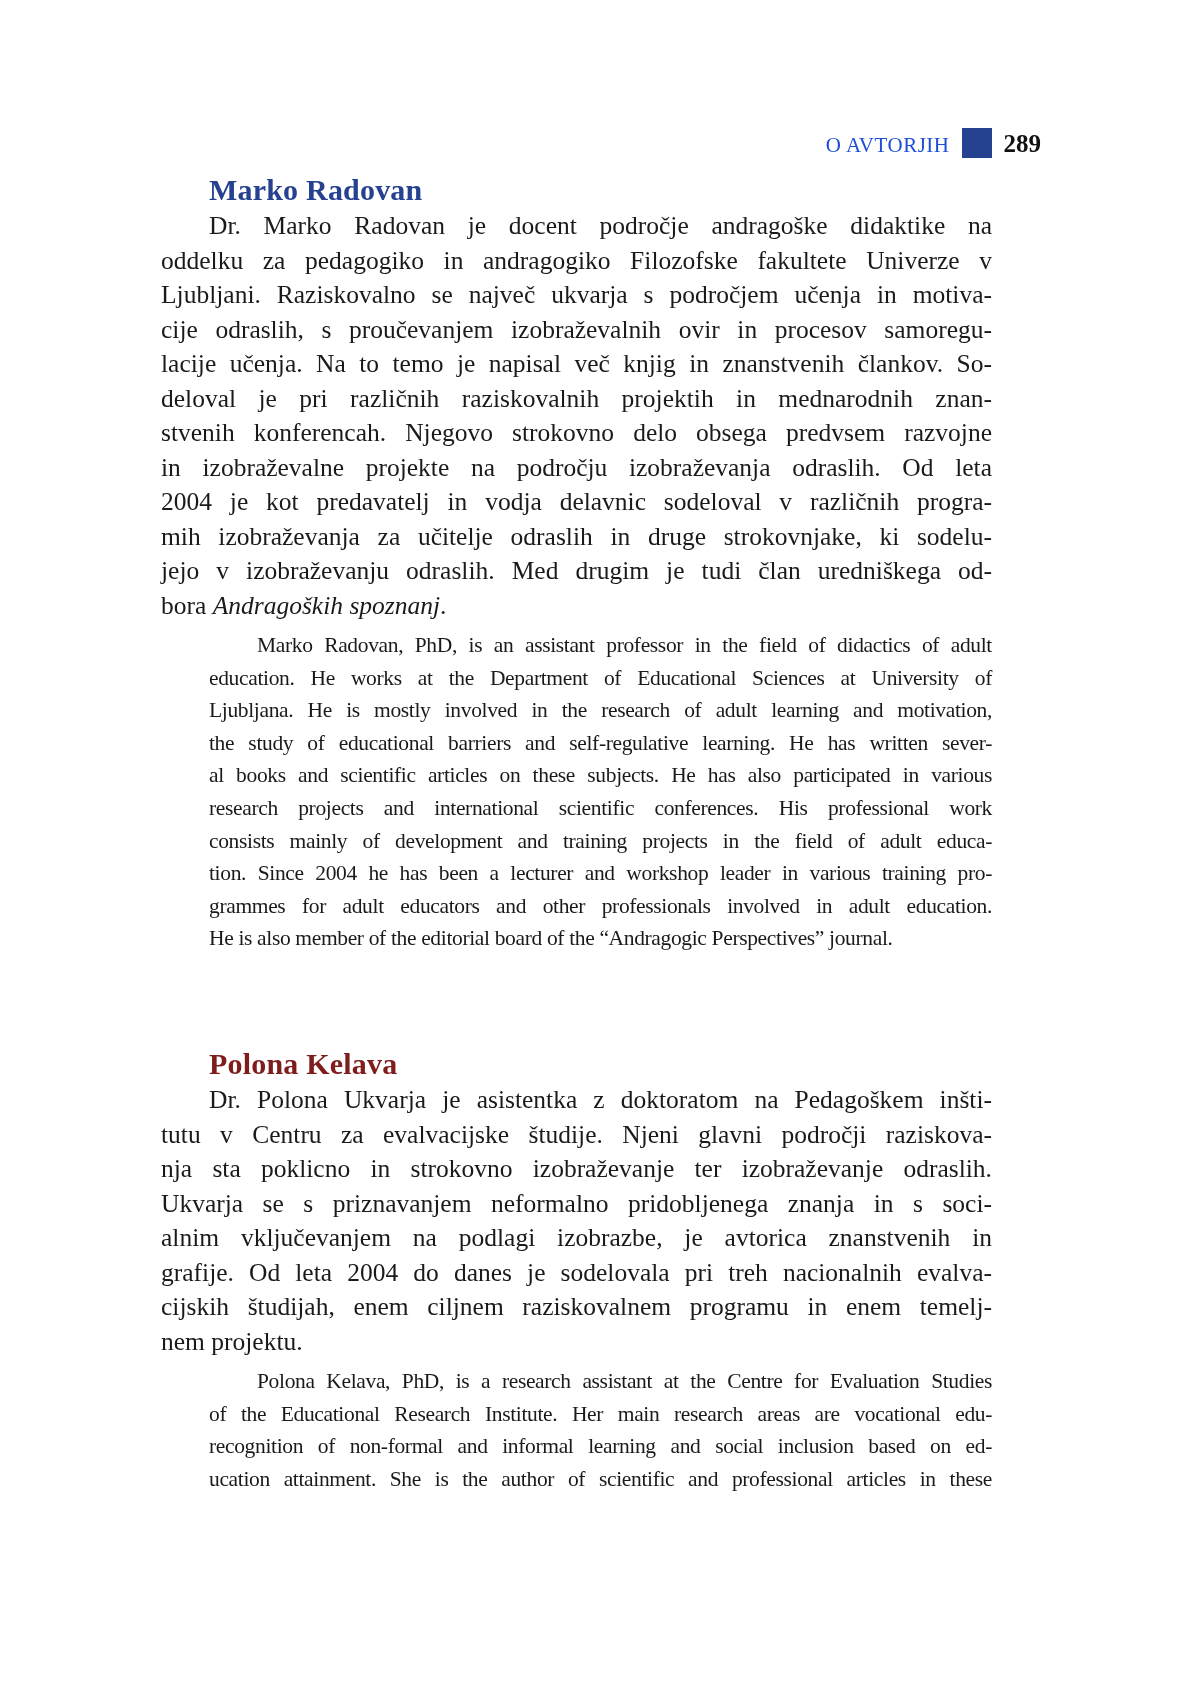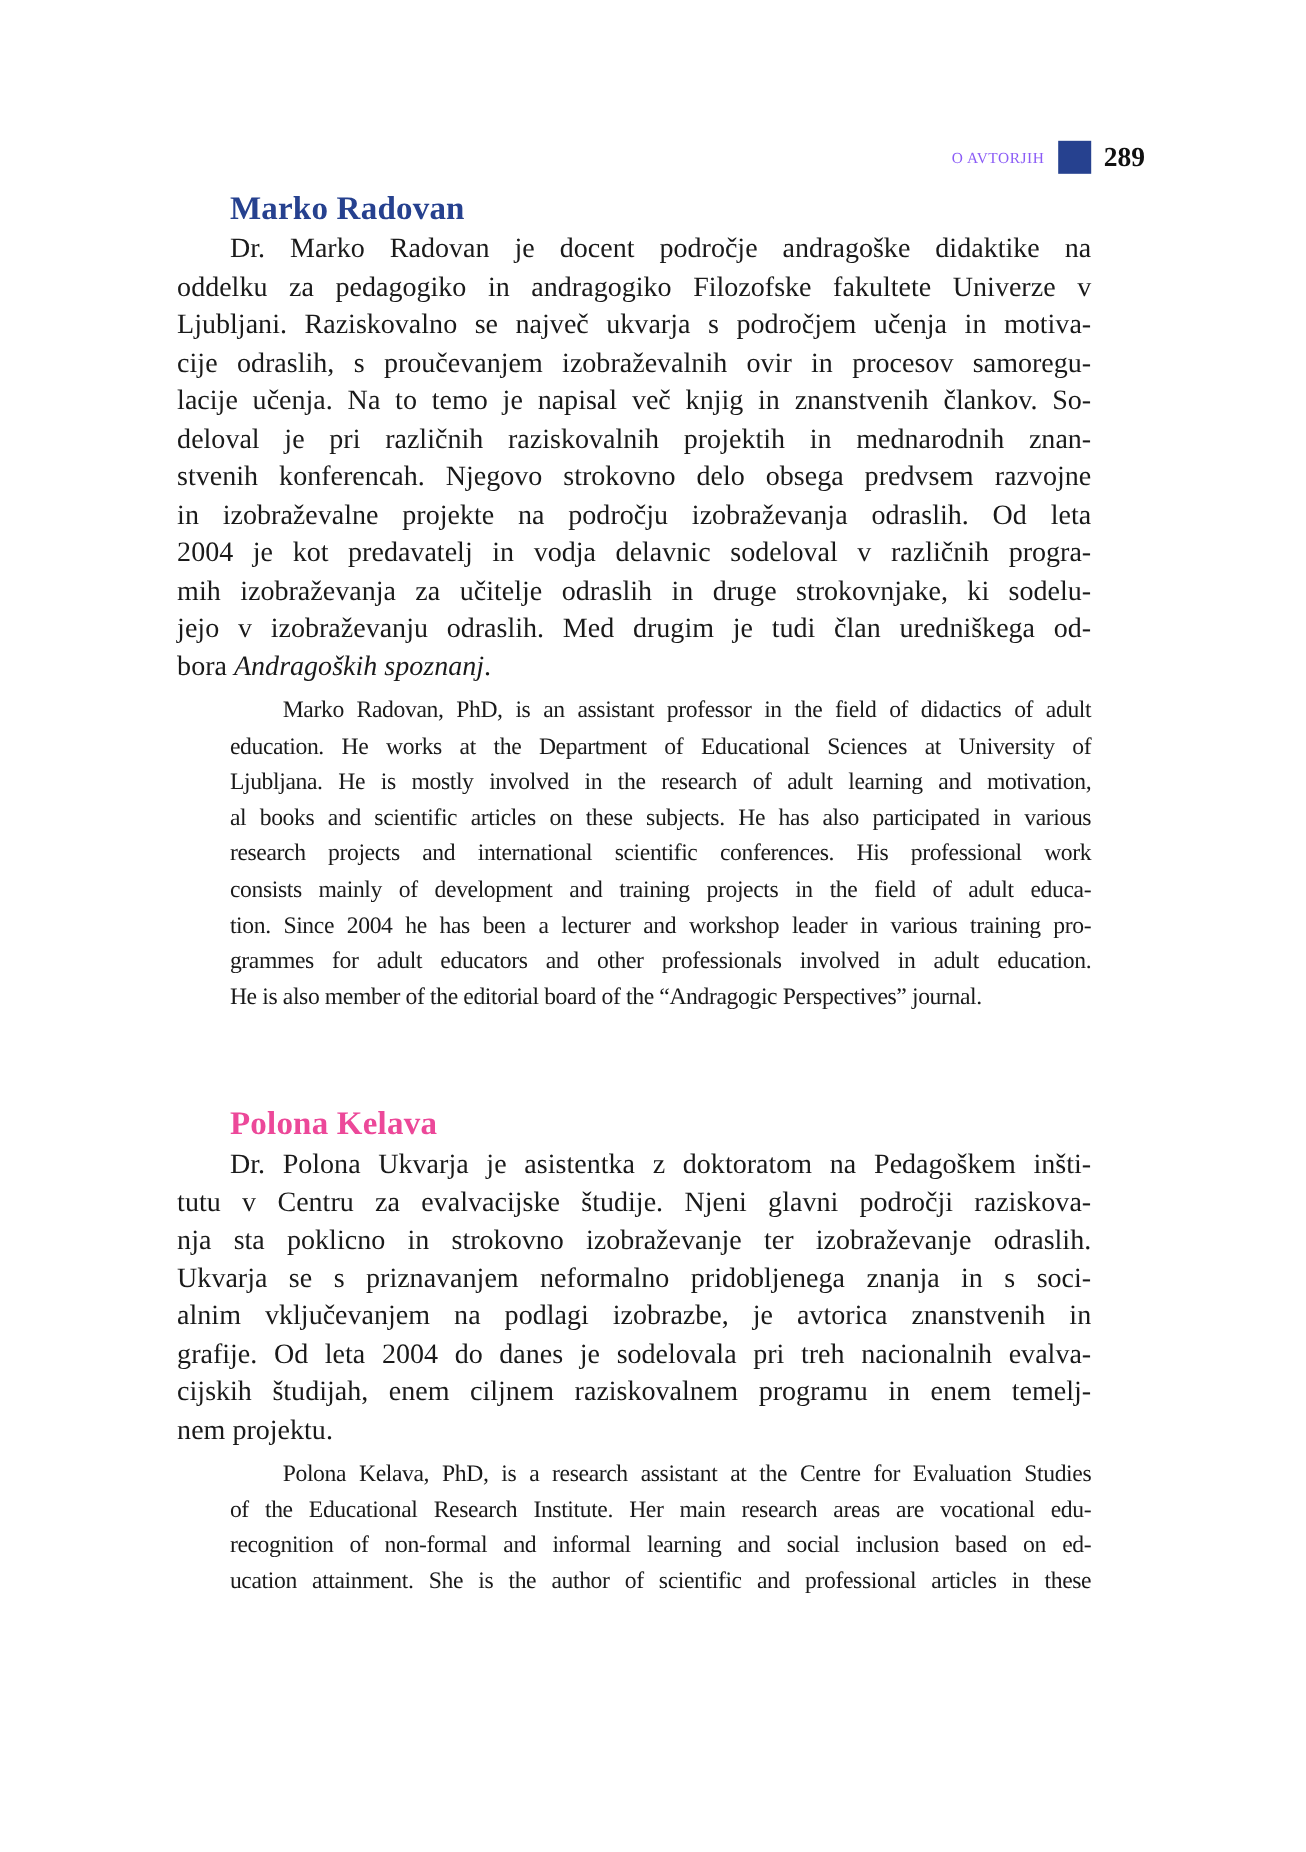--- a/index.html
+++ b/index.html
@@ -1,20 +1,20 @@
 <!DOCTYPE html>
 <html><head>
 <meta charset="utf-8">
 <style>
   html, body { margin: 0; padding: 0; background: #ffffff; }
   body { width: 1187px; height: 1684px; position: relative; overflow: hidden;
          font-family: "Liberation Serif", "DejaVu Serif", serif; color: #1a1a1a; }
   .running-header { position: absolute; top: 128px; left: 0; width: 1041px; height: 30px;
          display: flex; justify-content: flex-end; align-items: center; }
-  .rh-label { font-size: 14px; letter-spacing: 0.5px; color: #8b5cf6; margin-right: 12px; margin-top: 4px; }
+  .rh-label { font-size: 21px; letter-spacing: 0.5px; color: #1d4ed8; margin-right: 12px; margin-top: 4px; }
   .rh-square { width: 30px; height: 30px; margin-right: 12px; }
   .rh-page { font-size: 25px; font-weight: bold; color: #111; margin-top: 2px; }
   .col { position: absolute; left: 161px; width: 831px; }
   .name { font-size: 30px; font-weight: bold; margin-left: 48px; letter-spacing: 0.2px; line-height: 38px; }
   .sl { font-size: 25.5px; line-height: 34.5px; text-align: justify; text-align-last: justify; white-space: nowrap; }
   .sl.last { text-align-last: left; }
   .sl.indent { text-indent: 48px; }
   .el { font-size: 21.5px; line-height: 32.6px; text-align: justify; text-align-last: justify; white-space: nowrap; letter-spacing: -0.35px; margin-left: 48px; }
   .el.last { text-align-last: left; }
   .el.indent { text-indent: 48px; }
@@ -44,31 +44,32 @@
     <div class="sl">2004 je kot predavatelj in vodja delavnic sodeloval v različnih progra-</div>
     <div class="sl">mih izobraževanja za učitelje odraslih in druge strokovnjake, ki sodelu-</div>
     <div class="sl">jejo v izobraževanju odraslih. Med drugim je tudi član uredniškega od-</div>
     <div class="sl last"><span>bora </span><em>Andragoških spoznanj</em><span>.</span></div>
   </div>
   <div class="gap-small"></div>
   <div>
     <div class="el indent">Marko Radovan, PhD, is an assistant professor in the field of didactics of adult</div>
     <div class="el">education. He works at the Department of Educational Sciences at University of</div>
     <div class="el">Ljubljana. He is mostly involved in the research of adult learning and motivation,</div>
+    <div class="el">the study of educational barriers and self-regulative learning. He has written sever-</div>
     <div class="el">al books and scientific articles on these subjects. He has also participated in various</div>
     <div class="el">research projects and international scientific conferences. His professional work</div>
     <div class="el">consists mainly of development and training projects in the field of adult educa-</div>
     <div class="el">tion. Since 2004 he has been a lecturer and workshop leader in various training pro-</div>
     <div class="el">grammes for adult educators and other professionals involved in adult education.</div>
     <div class="el last">He is also member of the editorial board of the “Andragogic Perspectives” journal.</div>
   </div>
 </div>
 
 <div class="col" style="top:1003px;">
-  <div class="name" style="color:#ec4899;">Polona Kelava</div>
+  <div class="name" style="color:#7f1d1d;margin-top:42px;">Polona Kelava</div>
   <div>
     <div class="sl indent">Dr. Polona Ukvarja je asistentka z doktoratom na Pedagoškem inšti-</div>
     <div class="sl">tutu v Centru za evalvacijske študije. Njeni glavni področji raziskova-</div>
     <div class="sl">nja sta poklicno in strokovno izobraževanje ter izobraževanje odraslih.</div>
     <div class="sl">Ukvarja se s priznavanjem neformalno pridobljenega znanja in s soci-</div>
     <div class="sl">alnim vključevanjem na podlagi izobrazbe, je avtorica znanstvenih in</div>
     <div class="sl">grafije. Od leta 2004 do danes je sodelovala pri treh nacionalnih evalva-</div>
     <div class="sl">cijskih študijah, enem ciljnem raziskovalnem programu in enem temelj-</div>
     <div class="sl last">nem projektu.</div>
   </div>

